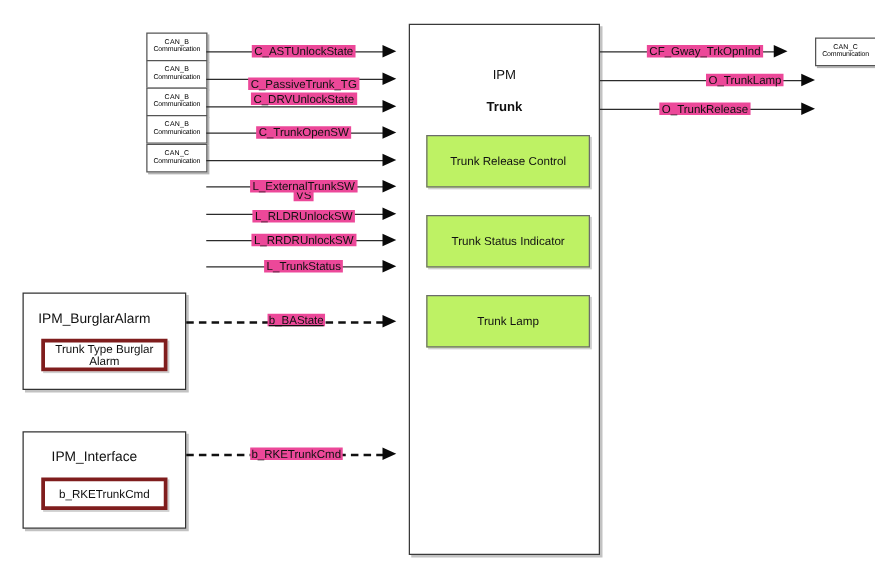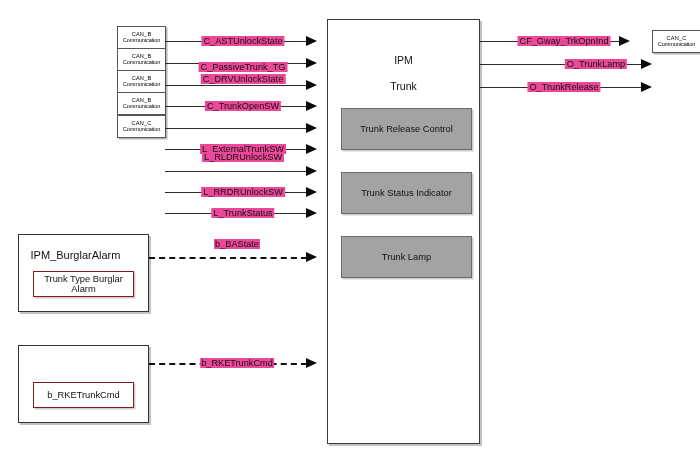--- a/index.html
+++ b/index.html
@@ -19,37 +19,37 @@
   .can-box .l2{font-size:5.6px;color:#000;letter-spacing:-.1px;}
 
   .main-block{
     left:327px;top:19px;width:153px;height:425px;
     border:1px solid #3a3a3a;background:#fff;
     box-shadow:2px 2px 0 0 #c2c2c2;
   }
   .main-title{position:absolute;left:0;right:0;text-align:center;font-size:10.5px;color:#111;}
 
   .sub-block{
-    border:1px solid #6b6b6b;background:#a3a3a3;
+    border:1px solid #6b6b6b;background:#bef264;
     box-shadow:1.5px 1.5px 0 0 #cfcfcf;
     display:flex;align-items:center;justify-content:center;
     font-size:9.3px;color:#111;text-align:center;
   }
 
   .big-block{
     border:1px solid #333;background:#fff;
     box-shadow:2px 2px 0 0 #c2c2c2;
   }
   .big-block .bb-title{
     position:absolute;left:0;right:16px;top:14px;text-align:center;
     font-size:11px;color:#111;
   }
   .big-block .bb-inner{
     position:absolute;left:14px;right:14px;top:36px;bottom:14px;
-    border:1px solid #7f1d1d;background:#fff;
+    border:3px solid #7f1d1d;background:#fff;
     box-shadow:1.5px 1.5px 0 0 #cfcfcf;
     display:flex;align-items:center;justify-content:center;
     font-size:9.3px;color:#111;text-align:center;
   }
 
   
   .wire{position:absolute;height:0;border-top:1px solid #2b2b2b;}
   .wire.dashed{border-top:2px dashed #111;}
 
   .arrow{position:absolute;width:0;height:0;
@@ -81,21 +81,21 @@
     <span class="l1">CAN_B</span>
     <span class="l2">Communication</span>
   </div>
   <div class="abs can-box" style="left:117px;top:115px;">
     <span class="l1">CAN_C</span>
     <span class="l2">Communication</span>
   </div>
 
   <div class="abs main-block">
     <div class="main-title" style="top:34px;">IPM</div>
-    <div class="main-title" style="top:60px;">Trunk</div>
+    <div class="main-title" style="top:60px;font-weight:bold;">Trunk</div>
 
     <div class="abs sub-block" style="left:13px;top:88px;width:131px;height:42px;">Trunk Release Control</div>
     <div class="abs sub-block" style="left:13px;top:216px;width:131px;height:42px;">Trunk Lamp</div>
     <div class="abs sub-block" style="left:13px;top:152px;width:131px;height:42px;">Trunk Status Indicator</div>
   </div>
 
   <div class="abs can-box" style="left:652px;top:30px;">
     <span class="l1">CAN_C</span>
     <span class="l2">Communication</span>
   </div>
@@ -119,21 +119,21 @@
   <div class="wire" style="left:165px;top:128px;width:142px;"></div>
   <div class="arrow" style="left:306px;top:122.5px;"></div>
   <div class="sig-label" style="left:243px;top:128px;margin-top:28px;">VS</div>
 
   <div class="wire" style="left:165px;top:149px;width:142px;"></div>
   <div class="arrow" style="left:306px;top:143.5px;"></div>
   <div class="sig-label" style="left:243px;top:149px;">L_ExternalTrunkSW</div>
 
   <div class="wire" style="left:165px;top:171px;width:142px;"></div>
   <div class="arrow" style="left:306px;top:165.5px;"></div>
-  <div class="sig-label" style="left:243px;top:157px;">L_RLDRUnlockSW</div>
+  <div class="sig-label" style="left:243px;top:173px;">L_RLDRUnlockSW</div>
 
   <div class="wire" style="left:165px;top:192px;width:142px;"></div>
   <div class="arrow" style="left:306px;top:186.5px;"></div>
   <div class="sig-label" style="left:243px;top:192px;">L_RRDRUnlockSW</div>
 
   <div class="wire" style="left:165px;top:213px;width:142px;"></div>
   <div class="arrow" style="left:306px;top:207.5px;"></div>
   <div class="sig-label" style="left:243px;top:213px;">L_TrunkStatus</div>
 
   <div class="wire" style="left:480px;top:41px;width:140px;"></div>
@@ -147,22 +147,23 @@
   <div class="wire" style="left:480px;top:87px;width:162px;"></div>
   <div class="arrow" style="left:641px;top:81.5px;"></div>
   <div class="sig-label" style="left:564px;top:87px;">O_TrunkRelease</div>
 
   <div class="abs big-block" style="left:18px;top:234px;width:131px;height:78px;">
     <div class="bb-title">IPM_BurglarAlarm</div>
     <div class="bb-inner">Trunk Type Burglar Alarm</div>
   </div>
   <div class="wire dashed" style="left:149px;top:257px;width:158px;"></div>
   <div class="arrow" style="left:306px;top:251.5px;"></div>
-  <div class="sig-label dash" style="left:237px;top:244px;">b_BAState</div>
+  <div class="sig-label dash" style="left:237px;top:256px;text-decoration:underline;">b_BAState</div>
 
   <div class="abs big-block" style="left:18px;top:345px;width:131px;height:78px;">
+    <div class="bb-title">IPM_Interface</div>
     <div class="bb-inner">b_RKETrunkCmd</div>
   </div>
   <div class="wire dashed" style="left:149px;top:363px;width:158px;"></div>
   <div class="arrow" style="left:306px;top:357.5px;"></div>
   <div class="sig-label dash" style="left:237px;top:363px;">b_RKETrunkCmd</div>
 
 </div>
 
 </body></html>

